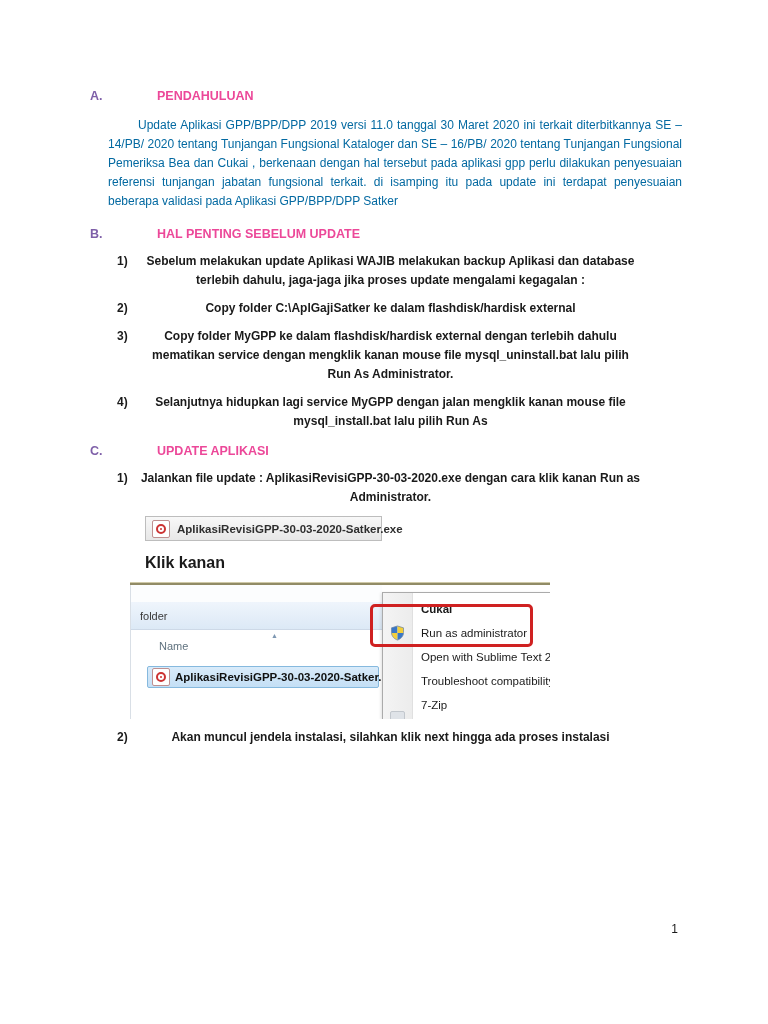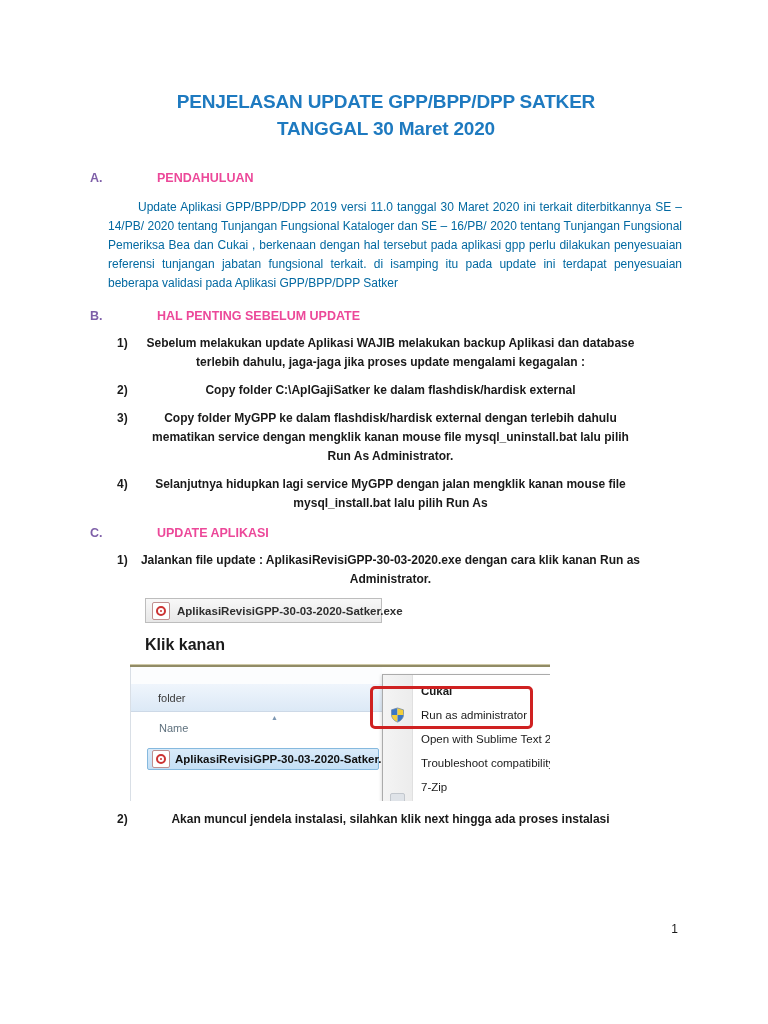--- a/index.html
+++ b/index.html
@@ -74,21 +74,21 @@
     position:absolute;left:0;top:3px;width:252px;bottom:0;
     background:#ffffff;border-left:1px solid #d9dfe6;box-sizing:border-box;
   }
   .pane .striprow{position:absolute;left:0;top:0;width:100%;height:17px;background:#fcfdfe;border-bottom:1px solid #eef2f7;}
   .pane .folder-row{
     position:absolute;left:0;top:17px;width:100%;height:27px;
     background:linear-gradient(#eff5fc,#dcE9f6);
     border-bottom:1px solid #cdd9e7;
     display:flex;align-items:center;
   }
-  .pane .folder-row span{font-size:11px;color:#3a3a3a;padding-left:27px;}
+  .pane .folder-row span{font-size:11px;color:#3a3a3a;padding-left:9px;}
   .sort-arrow{position:absolute;left:140px;top:47px;font-size:7px;color:#7d97b2;line-height:7px;}
   .name-header{position:absolute;left:28px;top:55px;font-size:11px;color:#60727f;}
   .file-row{
     position:absolute;left:16px;top:81px;width:232px;height:22px;
     background:linear-gradient(#d9ebfa,#c4dff5);
     border:1px solid #86b9de;border-radius:2px;
     display:flex;align-items:center;gap:5px;padding:0 4px;box-sizing:border-box;
   }
   .file-row .fname{font-size:11.5px;font-weight:600;color:#101010;white-space:nowrap;}
 
@@ -114,24 +114,20 @@
   }
 
   .page-number{position:absolute;right:90px;top:922px;font-size:12px;color:#1a1a1a;}
 </style>
 </head>
 <body>
 
 <div class="doc-page">
   <div class="content">
 
-    <div class="title-block">
-      <div class="title-line">PENJELASAN UPDATE GPP/BPP/DPP SATKER</div>
-      <div class="title-line">TANGGAL 30 Maret 2020</div>
-    </div>
 
     <div class="sec-head" style="margin-top:0">
       <span class="sec-letter">A.</span>
       <span class="sec-title">PENDAHULUAN</span>
     </div>
     <p class="para">Update Aplikasi GPP/BPP/DPP 2019 versi 11.0 tanggal 30 Maret 2020 ini terkait diterbitkannya SE – 14/PB/ 2020 tentang Tunjangan Fungsional Kataloger dan SE – 16/PB/ 2020 tentang Tunjangan Fungsional Pemeriksa Bea dan Cukai , berkenaan dengan hal tersebut pada aplikasi gpp perlu dilakukan penyesuaian referensi tunjangan jabatan fungsional terkait. di isamping itu pada update ini terdapat penyesuaian beberapa validasi pada Aplikasi GPP/BPP/DPP Satker</p>
 
     <div class="sec-head">
       <span class="sec-letter">B.</span>
       <span class="sec-title">HAL PENTING SEBELUM UPDATE</span>

